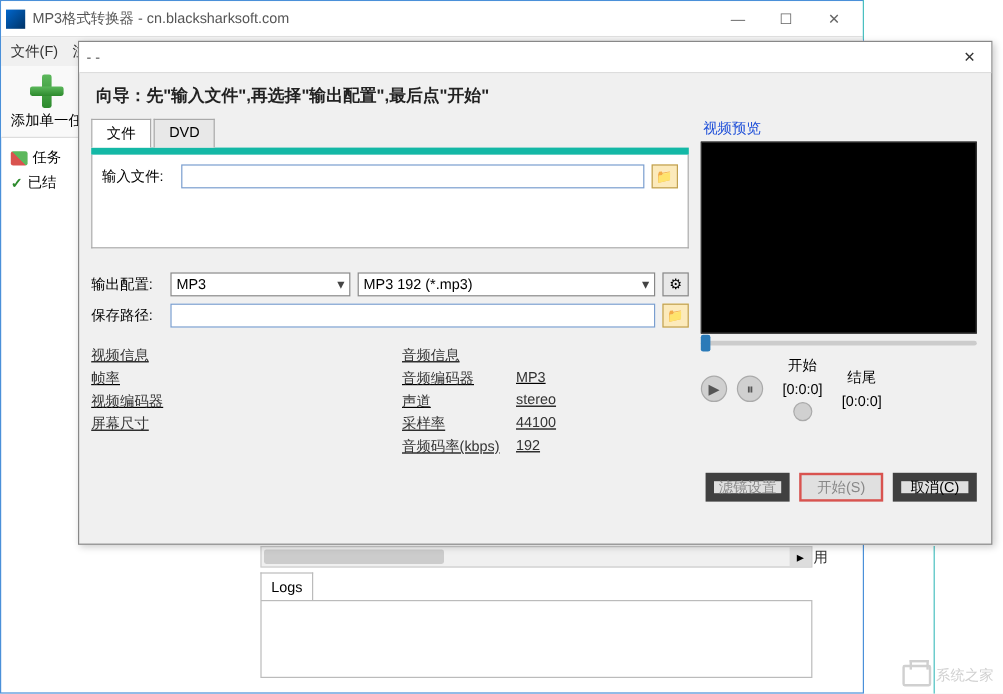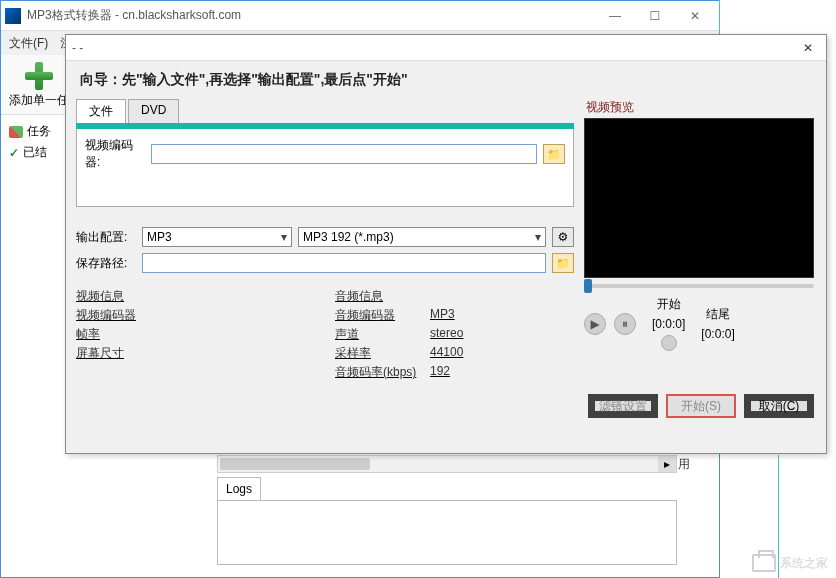--- a/index.html
+++ b/index.html
@@ -58,21 +58,21 @@
 .combo { height: 20px; border: 1px solid #888; background: #fff; padding: 0 4px; display: flex; align-items: center; justify-content: space-between; cursor: pointer; }
 .combo .arrow { color: #444; }
 .settings-btn { width: 22px; height: 20px; border: 1px solid #888; background: #e8e8e8; cursor: pointer; display:flex; align-items:center; justify-content:center; }
 
 .info-grid { display: flex; margin-top: 14px; gap: 20px; text-decoration: underline; }
 .info-col { flex: 1; }
 .info-row { display: flex; padding: 1px 0; }
 .info-label { width: 95px; color: #333; }
 .info-val { color: #333; }
 
-.preview-label { color: #7f1d1d; margin-bottom: 2px; padding-left:2px; }
+.preview-label { color: #1d4ed8; margin-bottom: 2px; padding-left:2px; }
 .preview-box { width: 230px; height: 160px; background: #000; border: 1px solid #333; }
 .slider-row { display: flex; align-items: center; margin-top: 6px; }
 .slider-track { flex: 1; height: 4px; background: #ccc; position: relative; border-radius: 2px; }
 .slider-thumb { position: absolute; left: 0; top: -5px; width: 8px; height: 14px; background: #2a7ab8; border-radius: 2px; }
 .play-ctrls { display: flex; align-items: center; gap: 8px; margin-top: 8px; }
 .play-btn { width: 22px; height: 22px; border-radius: 50%; background: #d0d0d0; display: flex; align-items: center; justify-content: center; cursor: pointer; color: #555; border: 1px solid #aaa; }
 .time-sec { display: flex; align-items: center; gap: 4px; margin-left: 8px; flex-direction: column; }
 .small-btn { width: 16px; height: 16px; border-radius: 50%; background: #d0d0d0; border:1px solid #aaa; }
 
 .dlg-footer { display: flex; justify-content: flex-end; padding: 12px; gap: 8px; }
@@ -144,21 +144,21 @@
   <div class="dlg-heading">向导：先"输入文件",再选择"输出配置",最后点"开始"</div>
 
   <div class="dlg-body">
     <div class="left-col">
       <div class="tabs">
         <div class="tab active">文件</div>
         <div class="tab">DVD</div>
       </div>
       <div class="tab-pane">
         <div class="field-row">
-          <span class="label">视频编码器:</span>
+          <span class="label">输入文件:</span>
           <input class="text-input" style="">
           <div class="browse-btn folder-icon"></div>
         </div>
       </div>
 
       <div class="output-section">
         <div class="field-row">
           <span class="label">输出配置:</span>
           <div class="combo" style="width:150px;">
             <span>MP3</span>
@@ -177,24 +177,24 @@
           <input class="text-input" style="">
           <div class="browse-btn folder-icon"></div>
         </div>
 
         <div class="info-grid">
           <div class="info-col">
             <div class="info-row">
                 <span class="info-label">视频信息</span>
               </div>
             <div class="info-row">
+                <span class="info-label">帧率</span>
+              </div>
+            <div class="info-row">
                 <span class="info-label">视频编码器</span>
-              </div>
-            <div class="info-row">
-                <span class="info-label">帧率</span>
               </div>
             <div class="info-row">
                 <span class="info-label">屏幕尺寸</span>
               </div>
           </div>
           <div class="info-col">
             <div class="info-row">
                 <span class="info-label">音频信息</span>
               </div>
             <div class="info-row">

